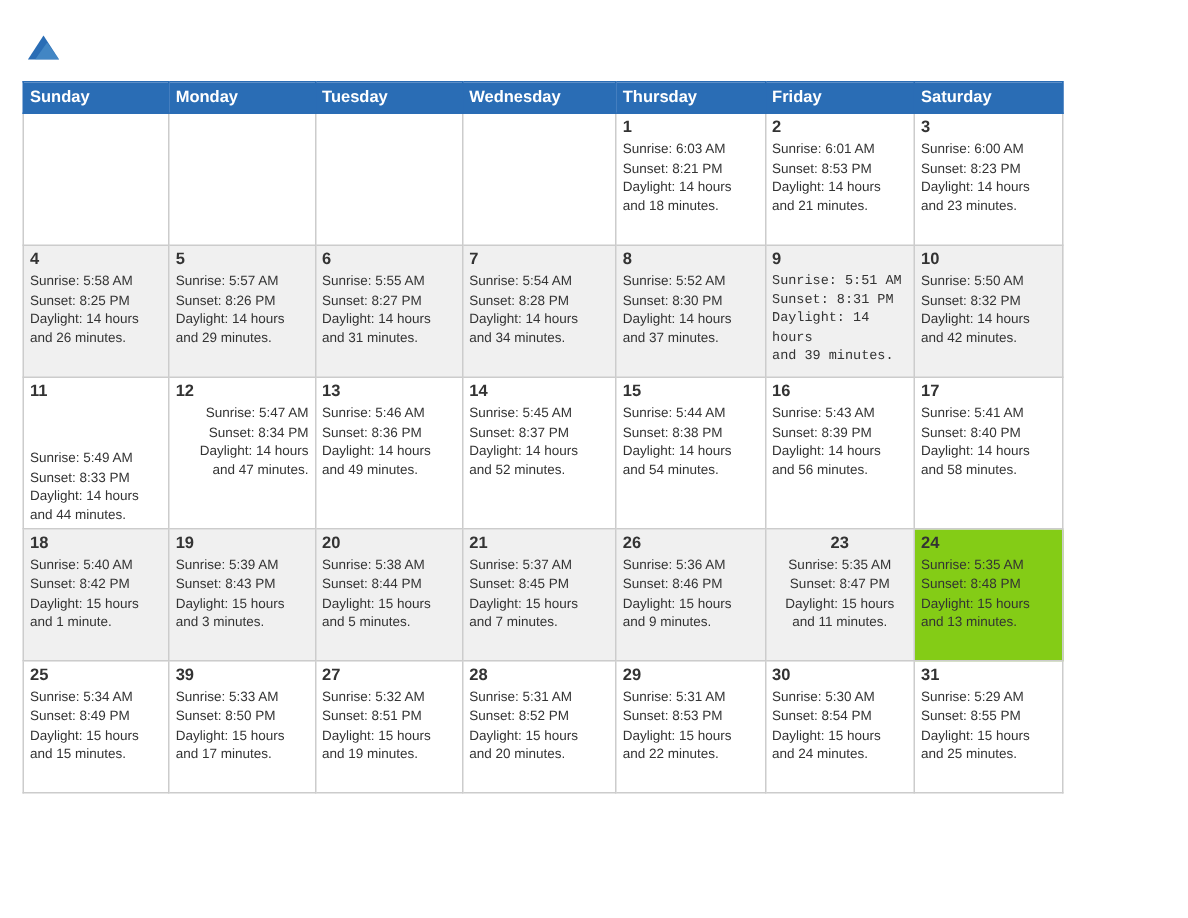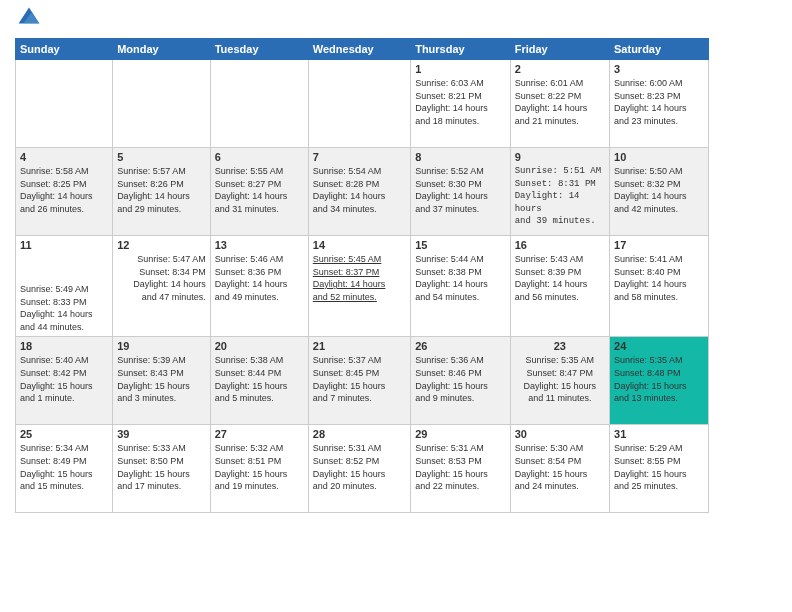--- a/index.html
+++ b/index.html
@@ -6,21 +6,21 @@
     body {
       font-family: Arial, sans-serif;
       background: #fff;
       width: 792px;
       height: 612px;
       overflow: hidden;
     }
     .page {
       width: 724px;
       height: 612px;
-      padding: 6px 15px;
+      padding: 22px 15px;
     }
     .header {
       display: flex;
       justify-content: space-between;
       align-items: flex-start;
       margin-bottom: 8px;
     }
     .logo {
       display: flex;
       align-items: center;
@@ -135,21 +135,21 @@
           <td>
             <div class="day-number">1</div>
             <div class="day-info" style="white-space: pre-line;">Sunrise: 6:03 AM
 Sunset: 8:21 PM
 Daylight: 14 hours
 and 18 minutes.</div>
           </td>
           <td>
             <div class="day-number">2</div>
             <div class="day-info" style="white-space: pre-line;">Sunrise: 6:01 AM
-Sunset: 8:22 PM
+Sunset: 8:53 PM
 Daylight: 14 hours
 and 21 minutes.</div>
           </td>
           <td>
             <div class="day-number">3</div>
             <div class="day-info" style="white-space: pre-line;">Sunrise: 6:00 AM
 Sunset: 8:23 PM
 Daylight: 14 hours
 and 23 minutes.</div>
           </td>
@@ -222,21 +222,21 @@
           </td>
           <td>
             <div class="day-number">13</div>
             <div class="day-info" style="white-space: pre-line;">Sunrise: 5:46 AM
 Sunset: 8:36 PM
 Daylight: 14 hours
 and 49 minutes.</div>
           </td>
           <td>
             <div class="day-number">14</div>
-            <div class="day-info" style="white-space: pre-line; text-decoration: underline;">Sunrise: 5:45 AM
+            <div class="day-info" style="white-space: pre-line;">Sunrise: 5:45 AM
 Sunset: 8:37 PM
 Daylight: 14 hours
 and 52 minutes.</div>
           </td>
           <td>
             <div class="day-number">15</div>
             <div class="day-info" style="white-space: pre-line;">Sunrise: 5:44 AM
 Sunset: 8:38 PM
 Daylight: 14 hours
 and 54 minutes.</div>
@@ -292,21 +292,21 @@
 Daylight: 15 hours
 and 9 minutes.</div>
           </td>
           <td style="background: rgb(240, 240, 240); text-align: center;">
             <div class="day-number">23</div>
             <div class="day-info" style="white-space: pre-line;">Sunrise: 5:35 AM
 Sunset: 8:47 PM
 Daylight: 15 hours
 and 11 minutes.</div>
           </td>
-          <td style="background: #14b8a6;">
+          <td style="background: #84cc16;">
             <div class="day-number">24</div>
             <div class="day-info" style="white-space: pre-line;">Sunrise: 5:35 AM
 Sunset: 8:48 PM
 Daylight: 15 hours
 and 13 minutes.</div>
           </td>
         </tr>
         <tr>
           <td>
             <div class="day-number">25</div>

